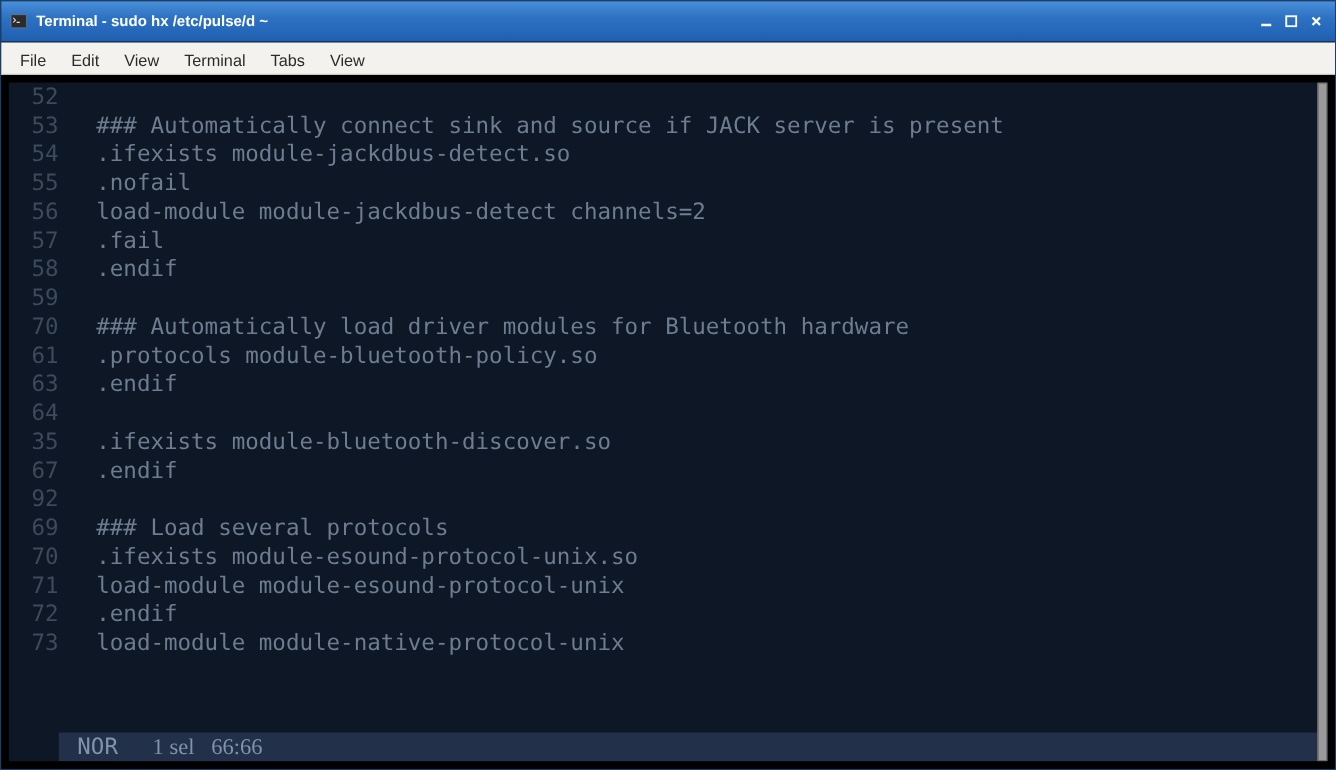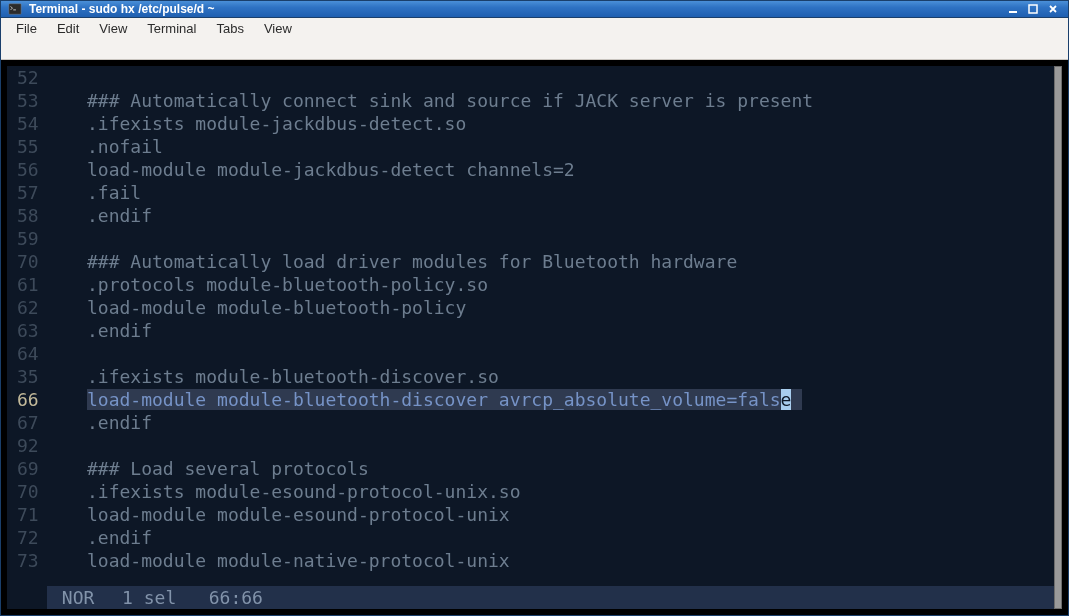--- a/index.html
+++ b/index.html
@@ -4,21 +4,21 @@
 <style>
   * { margin: 0; padding: 0; box-sizing: border-box; }
   html, body { width: 1069px; height: 616px; overflow: hidden; font-family: sans-serif; }
   .window {
     width: 1069px; height: 616px;
     border: 1px solid #1a3f6b;
     background: #000;
     display: flex; flex-direction: column;
   }
   .titlebar {
-    height: 17px;
+    height: 33px;
     background: linear-gradient(to bottom, #4a8fd8 0%, #2e72c3 40%, #1f5fb0 100%);
     display: flex; align-items: center;
     padding: 0 6px;
     color: #fff;
     font-size: 12px;
     font-weight: bold;
     border-bottom: 1px solid #1a3f6b;
   }
   .titlebar .icon {
     width: 16px; height: 16px;
@@ -28,23 +28,23 @@
   .titlebar .icon svg { width: 14px; height: 14px; }
   .titlebar .spacer { flex: 1; }
   .titlebar .ctrl {
     width: 18px; height: 16px;
     display: flex; align-items: center; justify-content: center;
     color: #fff; font-size: 12px; font-weight: bold;
     margin-left: 2px;
     cursor: pointer;
   }
   .menubar {
-    height: 42px;
+    height: 26px;
     background: #f4f2ef;
-    display: flex; align-items: flex-start;
+    display: flex; align-items: flex-end;
     padding: 0 6px;
     gap: 2px;
     border-bottom: 1px solid #c9c5bf;
     font-size: 13px;
     color: #2b2b2b;
   }
   .menubar .item {
     padding: 3px 9px;
     cursor: pointer;
   }
@@ -85,25 +85,24 @@
   .lines {
     flex: 1;
     overflow: hidden;
   }
   .line {
     display: flex;
     white-space: pre;
   }
   .gutter {
     width: 70px;
-    text-align: left;
+    text-align: center;
     padding-right: 12px;
     color: #3d4a5a;
     flex-shrink: 0;
-    margin-left: 10px;
   }
   .gutter.current { color: #c2b99a; }
   .code { color: #6d7d8f; }
   .sel {
     background: #2f3a50;
     color: #7693c7;
   }
   .cursor-cell {
     background: #a8cdee;
     color: #0d1726;
@@ -114,21 +113,21 @@
     color: #8293aa;
     display: flex;
     align-items: center;
     white-space: pre;
     margin-left: 40px;
   }
   .status-mode {
     padding: 0 6px 0 4px;
   }
   .status-file { flex: 1; }
-  .status-right { padding-right: 10px; }
+  .status-right { padding-right: 10px; font-family: Liberation Serif, serif; }
 </style>
 </head>
 <body>
 
 <div class="window">
   <div class="titlebar">
     <span class="icon">
       <svg viewBox="0 0 16 16">
           <rect x="1" y="2" width="14" height="12" rx="1" fill="#2b2b2b" stroke="#888" stroke-width="0.5"></rect>
           <path d="M3 5l2 2-2 2M6 9h3" stroke="#ddd" stroke-width="1" fill="none"></path>
@@ -169,25 +168,23 @@
             <div class="line"><span class="gutter">52</span><span class="code"></span></div>
             <div class="line"><span class="gutter">53</span><span class="code">### Automatically connect sink and source if JACK server is present</span></div>
             <div class="line"><span class="gutter">54</span><span class="code">.ifexists module-jackdbus-detect.so</span></div>
             <div class="line"><span class="gutter">55</span><span class="code">.nofail</span></div>
             <div class="line"><span class="gutter">56</span><span class="code">load-module module-jackdbus-detect channels=2</span></div>
             <div class="line"><span class="gutter">57</span><span class="code">.fail</span></div>
             <div class="line"><span class="gutter">58</span><span class="code">.endif</span></div>
             <div class="line"><span class="gutter">59</span><span class="code"></span></div>
             <div class="line"><span class="gutter">70</span><span class="code">### Automatically load driver modules for Bluetooth hardware</span></div>
             <div class="line"><span class="gutter">61</span><span class="code">.protocols module-bluetooth-policy.so</span></div>
-            <div class="line"><span class="gutter">62</span><span class="code">load-module module-bluetooth-policy</span></div>
             <div class="line"><span class="gutter">63</span><span class="code">.endif</span></div>
             <div class="line"><span class="gutter">64</span><span class="code"></span></div>
             <div class="line"><span class="gutter">35</span><span class="code">.ifexists module-bluetooth-discover.so</span></div>
-            <div class="line"><span class="gutter current">66</span><span class="code"><span class="sel">load-module module-bluetooth-discover avrcp_absolute_volume=fals</span><span class="cursor-cell">e</span><span class="sel"> </span></span></div>
             <div class="line"><span class="gutter">67</span><span class="code">.endif</span></div>
             <div class="line"><span class="gutter">92</span><span class="code"></span></div>
             <div class="line"><span class="gutter">69</span><span class="code">### Load several protocols</span></div>
             <div class="line"><span class="gutter">70</span><span class="code">.ifexists module-esound-protocol-unix.so</span></div>
             <div class="line"><span class="gutter">71</span><span class="code">load-module module-esound-protocol-unix</span></div>
             <div class="line"><span class="gutter">72</span><span class="code">.endif</span></div>
             <div class="line"><span class="gutter">73</span><span class="code">load-module module-native-protocol-unix</span></div>
           </div>
         <div class="statusbar">
           <span class="status-mode"> <span>NOR</span>  </span>

